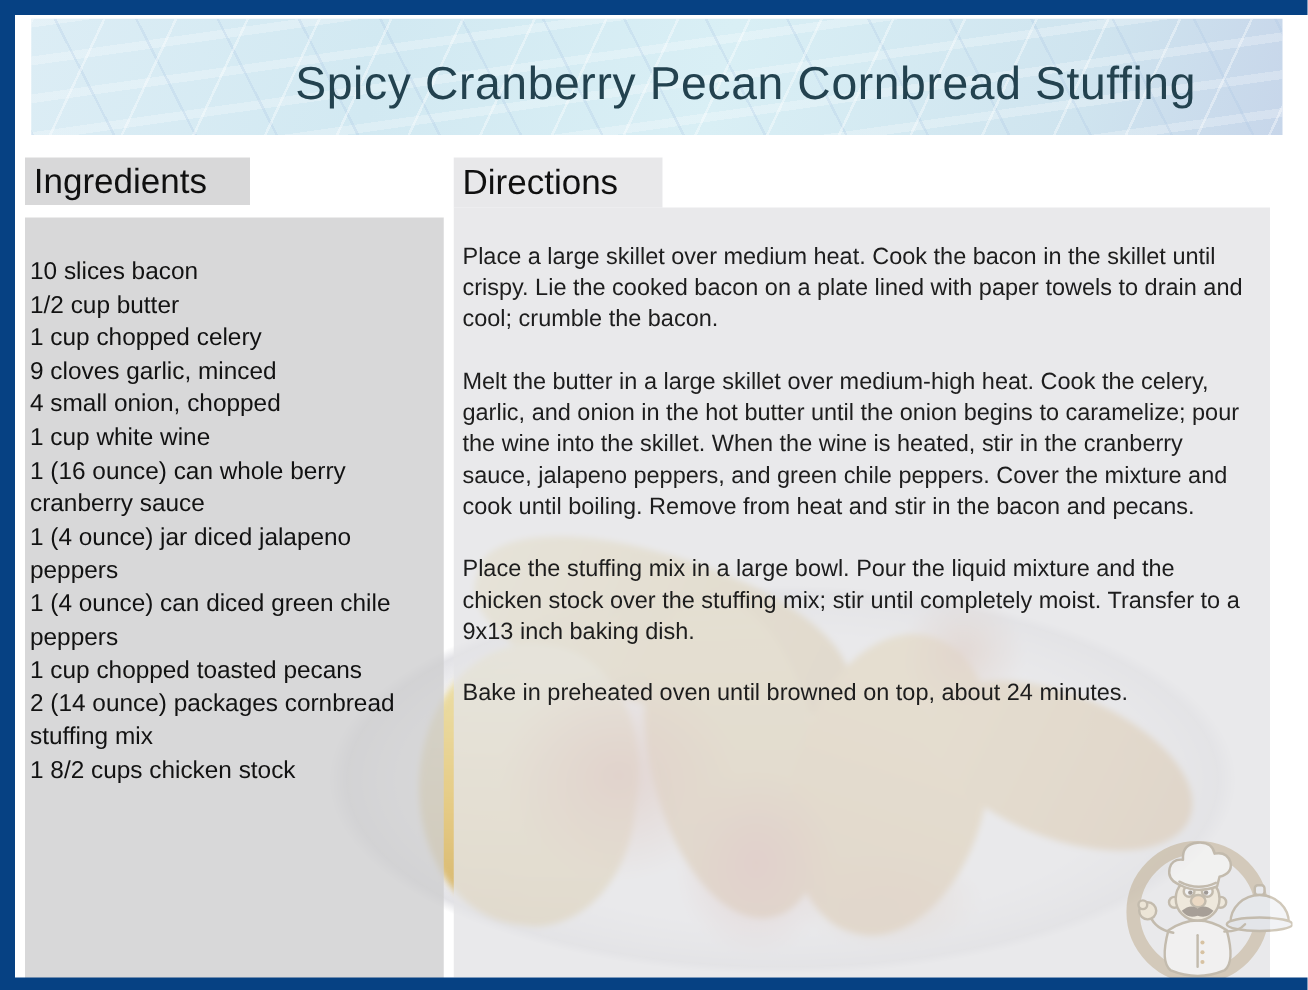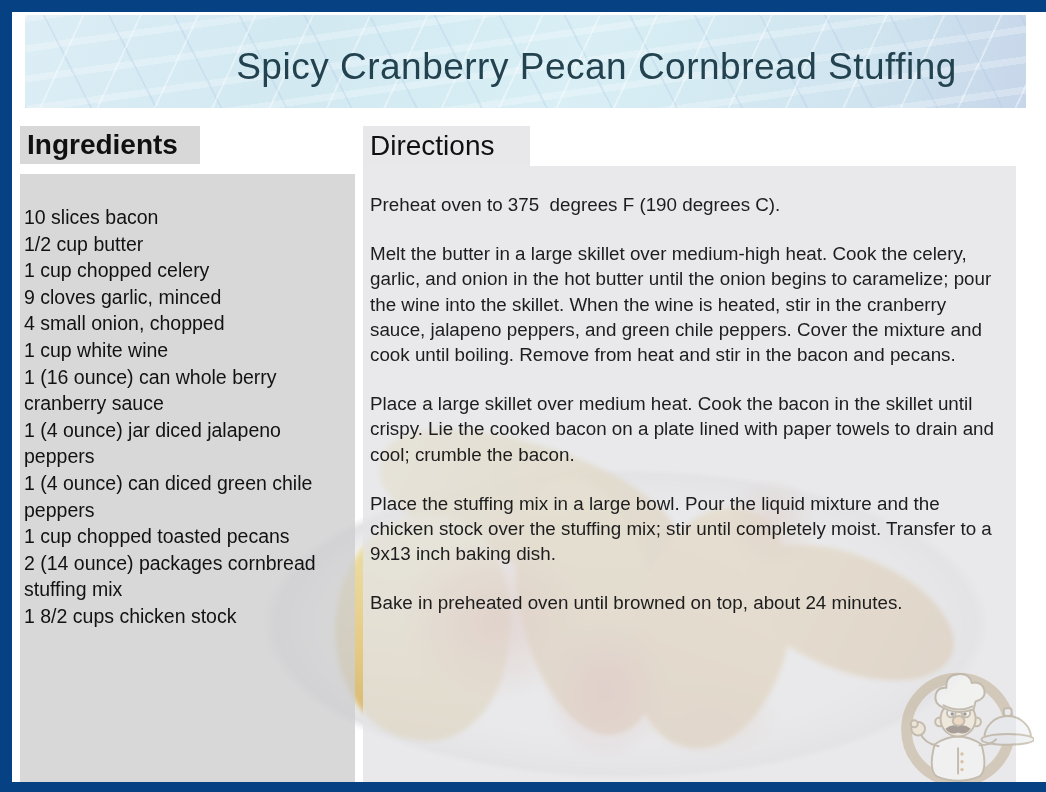--- a/index.html
+++ b/index.html
@@ -62,21 +62,21 @@
       background:radial-gradient(closest-side,#cb5a45,rgba(203,90,69,0));opacity:.75;}
   .p3{left:415px;top:55px;width:100px;height:95px;border-radius:50%;
       background:radial-gradient(closest-side,#c97a48,rgba(201,122,72,0));opacity:.7;}
   .p4{left:330px;top:260px;width:150px;height:80px;border-radius:50%;
       background:radial-gradient(closest-side,#d08a4d,rgba(208,138,77,0));opacity:.6;}
   
   .heading-box{
     position:absolute;z-index:2;display:flex;align-items:center;
     font-size:28px;font-weight:400;color:#101010;
   }
-  .ing-heading{left:20px;top:126px;width:173px;height:38px;background:rgba(206,206,208,.80);padding-left:7px;font-weight:bold;}
+  .ing-heading{left:20px;top:126px;width:173px;height:38px;background:rgba(206,206,208,.80);padding-left:7px;}
   .dir-heading{left:363px;top:126px;width:160px;height:40px;background:rgba(226,226,229,.80);padding-left:7px;}
   .ing-panel{
     position:absolute;left:20px;top:174px;width:335px;height:618px;z-index:2;
     background:rgba(206,206,208,.80);
     box-sizing:border-box;padding:30px 2px 0 4px;
     font-size:19.5px;line-height:26.6px;color:#121212;
   }
   .dir-panel{
     position:absolute;left:363px;top:166px;width:653px;height:616px;z-index:2;
     background:rgba(227,227,230,.80);
@@ -129,23 +129,22 @@
       <div class="ing-item">1 cup chopped toasted pecans</div>
       <div class="ing-item">2 (14 ounce) packages cornbread stuffing mix</div>
       <div class="ing-item">1 8/2 cups chicken stock</div>
     </div>
 
   <div class="heading-box dir-heading">
     <span>Directions</span>
   </div>
   <div class="dir-panel">
 
-  <p class="step">Preheat oven to 375  degrees F (190 degrees C).</p>
+      <p class="step">Place a large skillet over medium heat. Cook the bacon in the skillet until crispy. Lie the cooked bacon on a plate lined with paper towels to drain and cool; crumble the bacon.</p>
       <p class="step">Melt the butter in a large skillet over medium-high heat. Cook the celery, garlic, and onion in the hot butter until the onion begins to caramelize; pour the wine into the skillet. When the wine is heated, stir in the cranberry sauce, jalapeno peppers, and green chile peppers. Cover the mixture and cook until boiling. Remove from heat and stir in the bacon and pecans.</p>
-      <p class="step">Place a large skillet over medium heat. Cook the bacon in the skillet until crispy. Lie the cooked bacon on a plate lined with paper towels to drain and cool; crumble the bacon.</p>
       <p class="step">Place the stuffing mix in a large bowl. Pour the liquid mixture and the chicken stock over the stuffing mix; stir until completely moist. Transfer to a 9x13 inch baking dish.</p>
       <p class="step">Bake in preheated oven until browned on top, about 24 minutes.</p>
     </div>
 
   <svg class="chef" viewBox="0 0 150 150">
     <g opacity="0.42" stroke="#8f7c5a" stroke-width="2" fill="none" stroke-linecap="round" stroke-linejoin="round">
       <circle cx="72" cy="88" r="53" stroke="#b59e77" stroke-width="11"></circle>
 
       <rect x="119" y="66" width="8" height="8" rx="2.5" fill="#e9ecf0"></rect>
       <path d="M99 97 a24 23 0 0 1 48 0 z" fill="#e4e8ed"></path>

